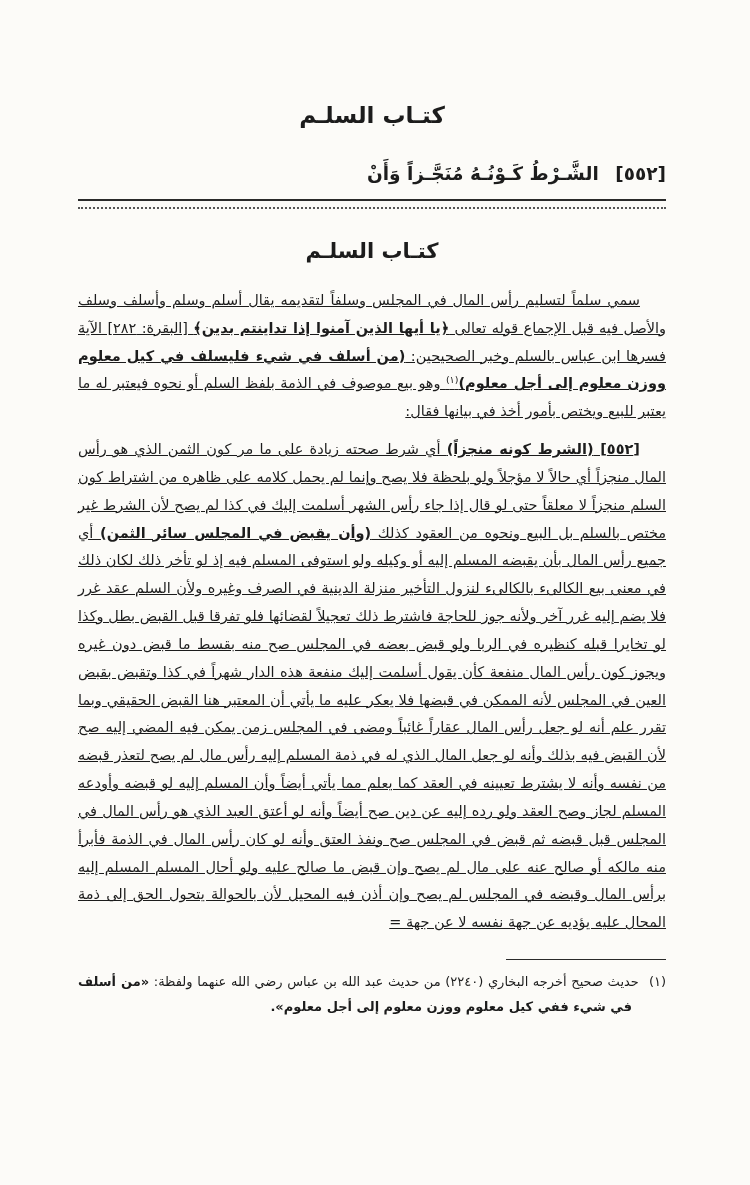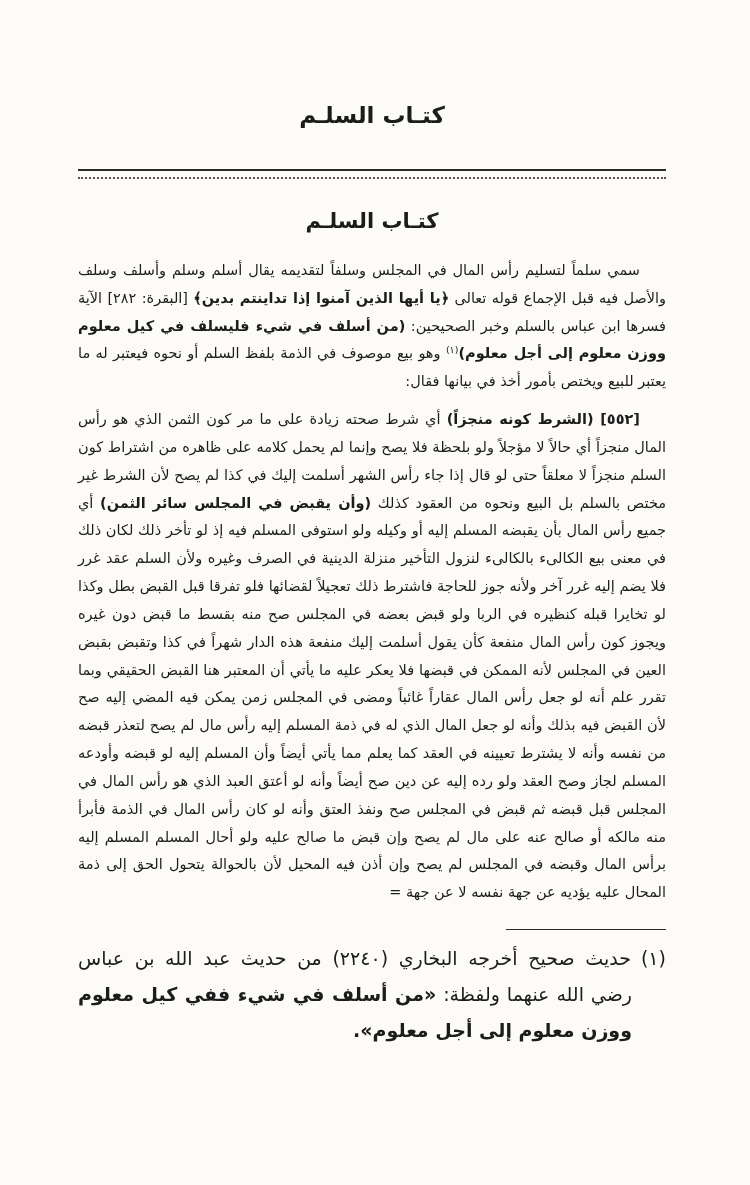--- a/index.html
+++ b/index.html
@@ -48,31 +48,32 @@
     font-size: 21px;
     font-weight: bold;
     text-align: center;
   }
   .para {
     margin: 0 0 10px;
     font-size: 14.5px;
     line-height: 1.92;
     text-align: justify;
     text-indent: 26px;
+    text-decoration: underline;
   }
   .b { font-weight: bold; }
   .sup { font-size: 9.5px; vertical-align: super; }
   .fn-rule {
     width: 160px;
     border-top: 1.5px solid #2a2a2a;
     margin-top: 22px;
   }
   .footnote {
     margin-top: 10px;
-    font-size: 19px;
+    font-size: 13px;
     line-height: 1.9;
     text-align: justify;
     padding-right: 34px;
     text-indent: -34px;
   }
   .fn-marker { margin-left: 10px; }
   .page-number {
     margin-top: 26px;
     text-align: center;
     font-size: 19px;
@@ -81,20 +82,24 @@
 </style>
 </head>
 <body>
 
 <div class="page">
   <div class="content">
 
     <h1 class="header-title">كتـاب السلـم</h1>
 
     <div class="verse">
+      <span class="verse-a">
+        <span class="verse-num">[٥٥٢]</span>
+        <span>الشَّـرْطُ كَـوْنُـهُ مُنَجَّـزاً وَأَنْ</span>
+      </span>
     </div>
 
     <div class="rule-solid"></div>
     <div class="rule-dotted"></div>
 
     <h2 class="section-title">كتـاب السلـم</h2>
 
     <p class="para"><span>سمي سلماً لتسليم رأس المال في المجلس وسلفاً لتقديمه يقال أسلم وسلم وأسلف وسلف والأصل فيه قبل الإجماع قوله تعالى </span><span class="b">﴿يا أيها الذين آمنوا إذا تداينتم بدين﴾</span><span> [البقرة: ٢٨٢] الآية فسرها ابن عباس بالسلم وخبر الصحيحين: </span><span class="b">(من أسلف في شيء فليسلف في كيل معلوم ووزن معلوم إلى أجل معلوم)</span><span class="sup">(١)</span><span> وهو بيع موصوف في الذمة بلفظ السلم أو نحوه فيعتبر له ما يعتبر للبيع ويختص بأمور أخذ في بيانها فقال:</span></p>
 
     <p class="para"><span class="b">[٥٥٢] </span><span class="b">(الشرط كونه منجزاً)</span><span> أي شرط صحته زيادة على ما مر كون الثمن الذي هو رأس المال منجزاً أي حالاً لا مؤجلاً ولو بلحظة فلا يصح وإنما لم يحمل كلامه على ظاهره من اشتراط كون السلم منجزاً لا معلقاً حتى لو قال إذا جاء رأس الشهر أسلمت إليك في كذا لم يصح لأن الشرط غير مختص بالسلم بل البيع ونحوه من العقود كذلك </span><span class="b">(وأن يقبض في المجلس سائر الثمن)</span><span> أي جميع رأس المال بأن يقبضه المسلم إليه أو وكيله ولو استوفى المسلم فيه إذ لو تأخر ذلك لكان ذلك في معنى بيع الكالىء بالكالىء لنزول التأخير منزلة الدينية في الصرف وغيره ولأن السلم عقد غرر فلا يضم إليه غرر آخر ولأنه جوز للحاجة فاشترط ذلك تعجيلاً لقضائها فلو تفرقا قبل القبض بطل وكذا لو تخايرا قبله كنظيره في الربا ولو قبض بعضه في المجلس صح منه بقسط ما قبض دون غيره ويجوز كون رأس المال منفعة كأن يقول أسلمت إليك منفعة هذه الدار شهراً في كذا وتقبض بقبض العين في المجلس لأنه الممكن في قبضها فلا يعكر عليه ما يأتي أن المعتبر هنا القبض الحقيقي وبما تقرر علم أنه لو جعل رأس المال عقاراً غائباً ومضى في المجلس زمن يمكن فيه المضي إليه صح لأن القبض فيه بذلك وأنه لو جعل المال الذي له في ذمة المسلم إليه رأس مال لم يصح لتعذر قبضه من نفسه وأنه لا يشترط تعيينه في العقد كما يعلم مما يأتي أيضاً وأن المسلم إليه لو قبضه وأودعه المسلم لجاز وصح العقد ولو رده إليه عن دين صح أيضاً وأنه لو أعتق العبد الذي هو رأس المال في المجلس قبل قبضه ثم قبض في المجلس صح ونفذ العتق وأنه لو كان رأس المال في الذمة فأبرأ منه مالكه أو صالح عنه على مال لم يصح وإن قبض ما صالح عليه ولو أحال المسلم المسلم إليه برأس المال وقبضه في المجلس لم يصح وإن أذن فيه المحيل لأن بالحوالة يتحول الحق إلى ذمة المحال عليه يؤديه عن جهة نفسه لا عن جهة =</span></p>

